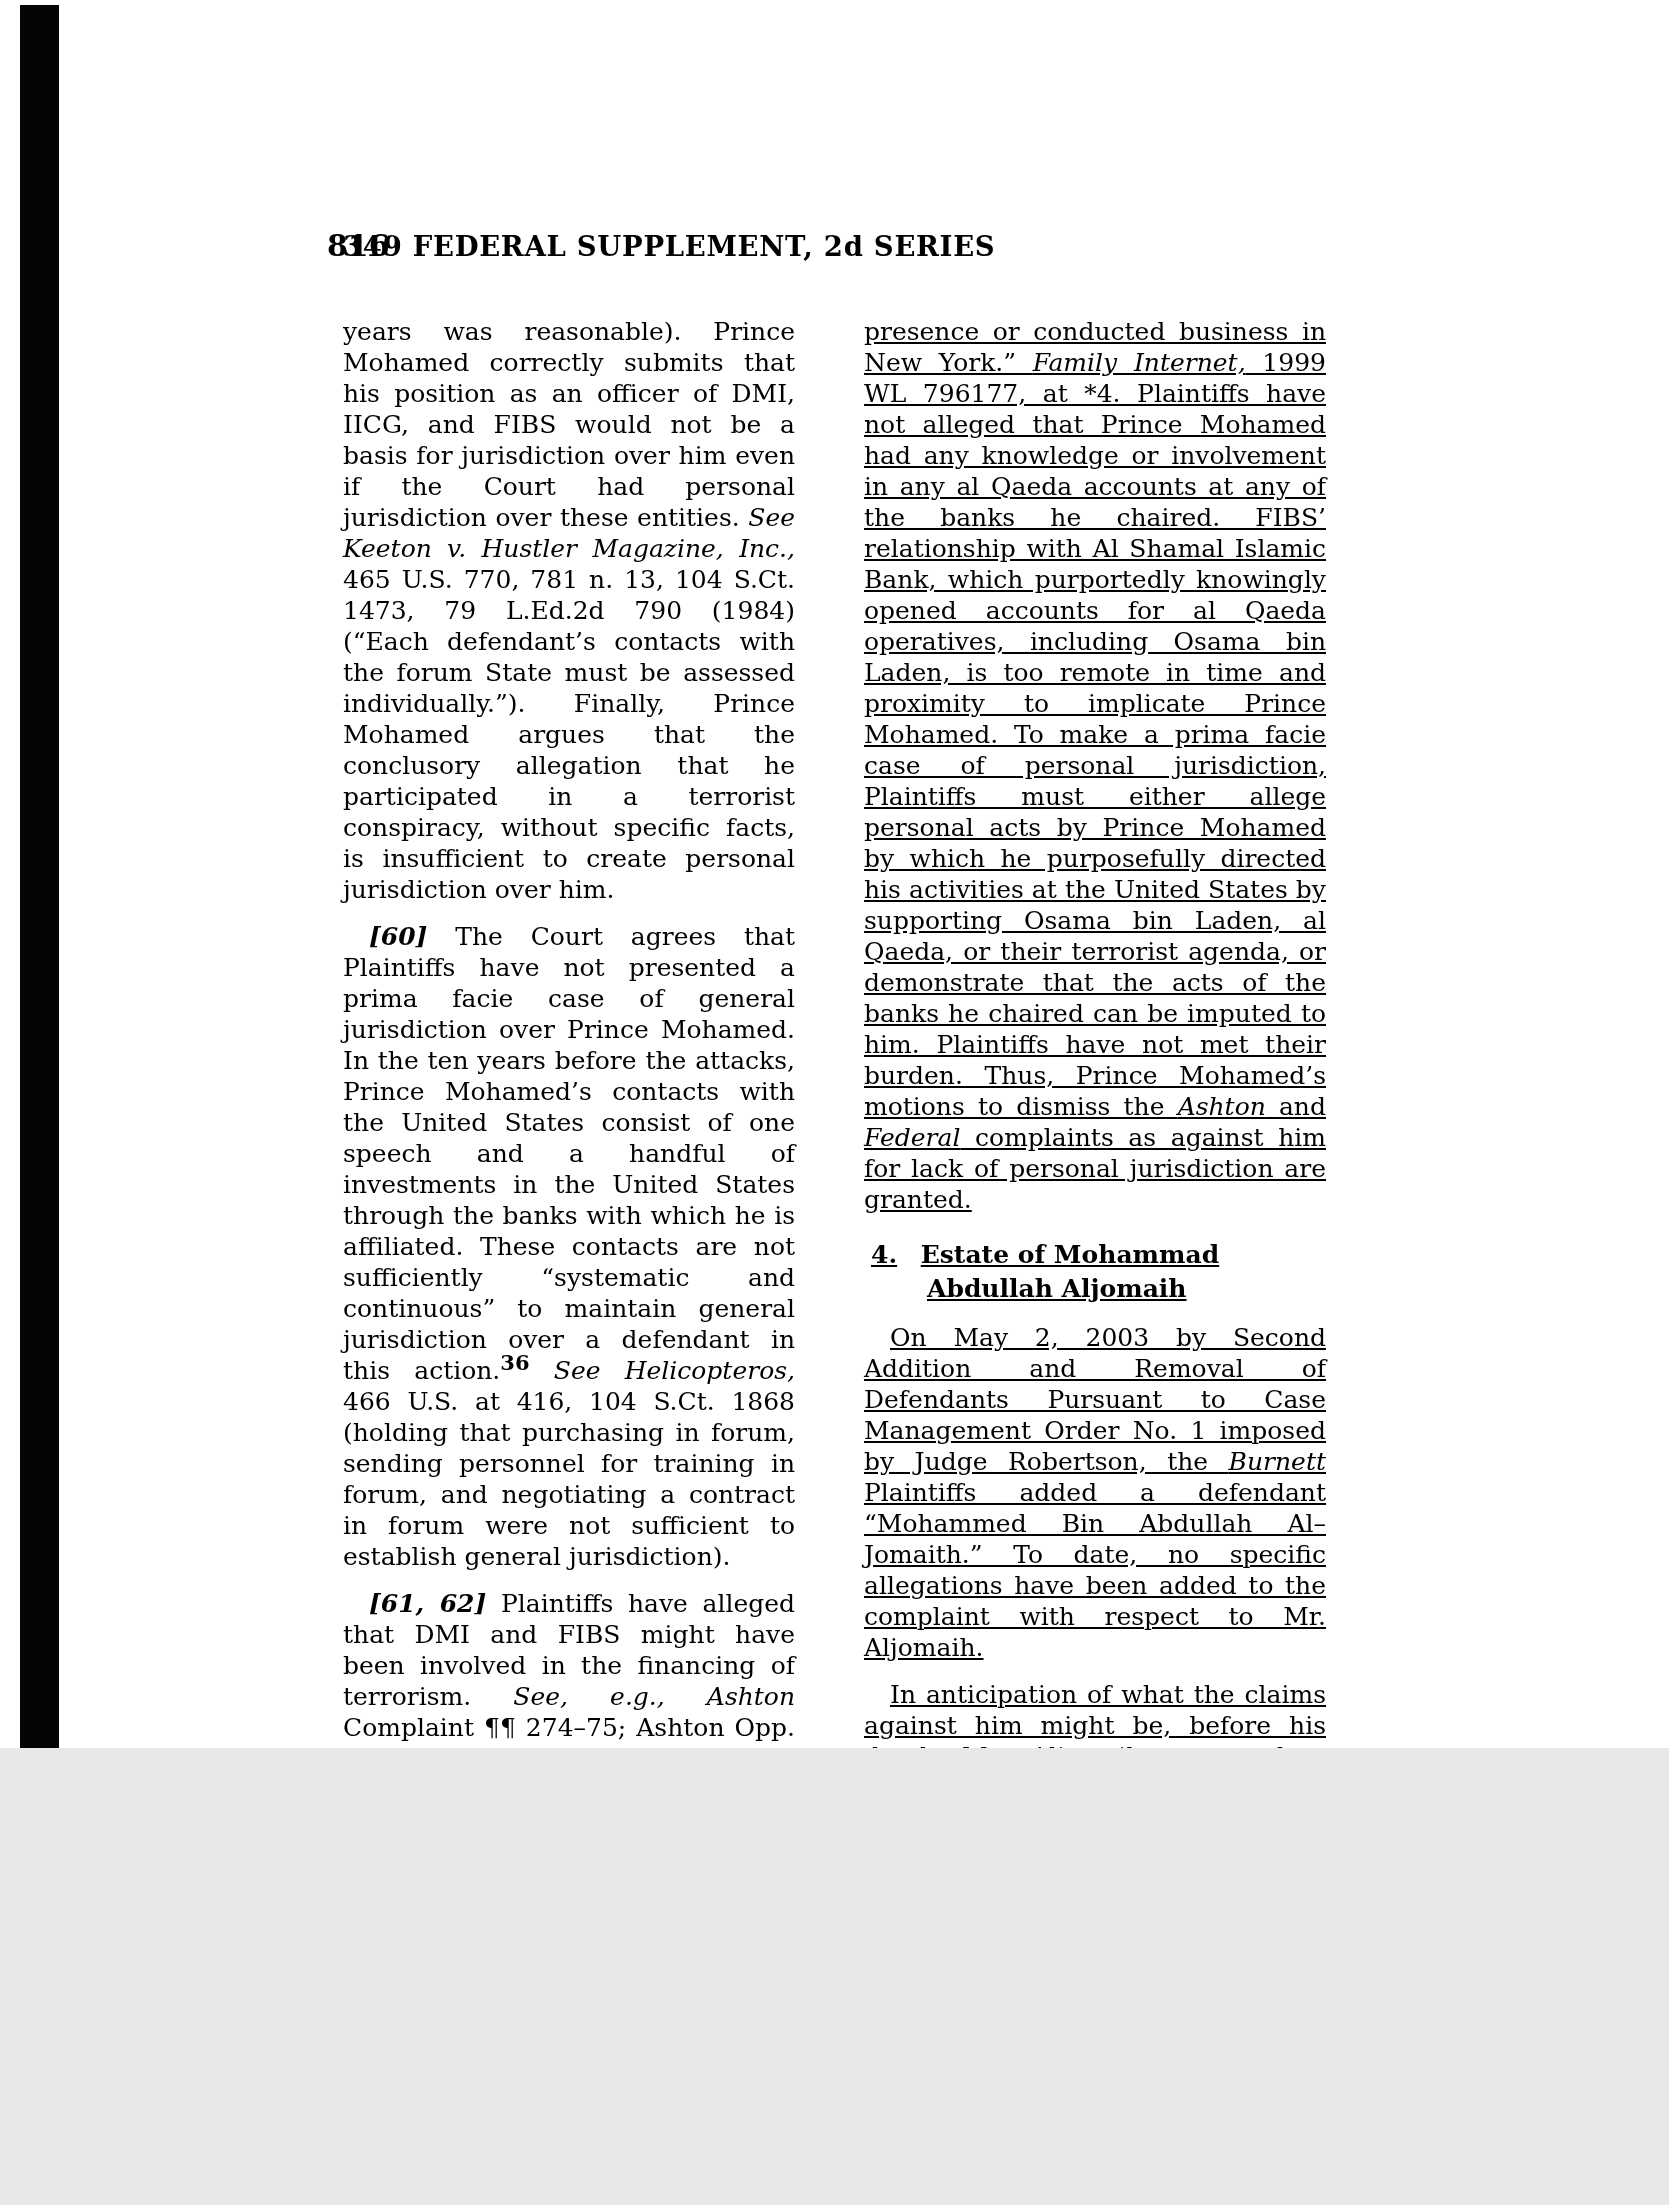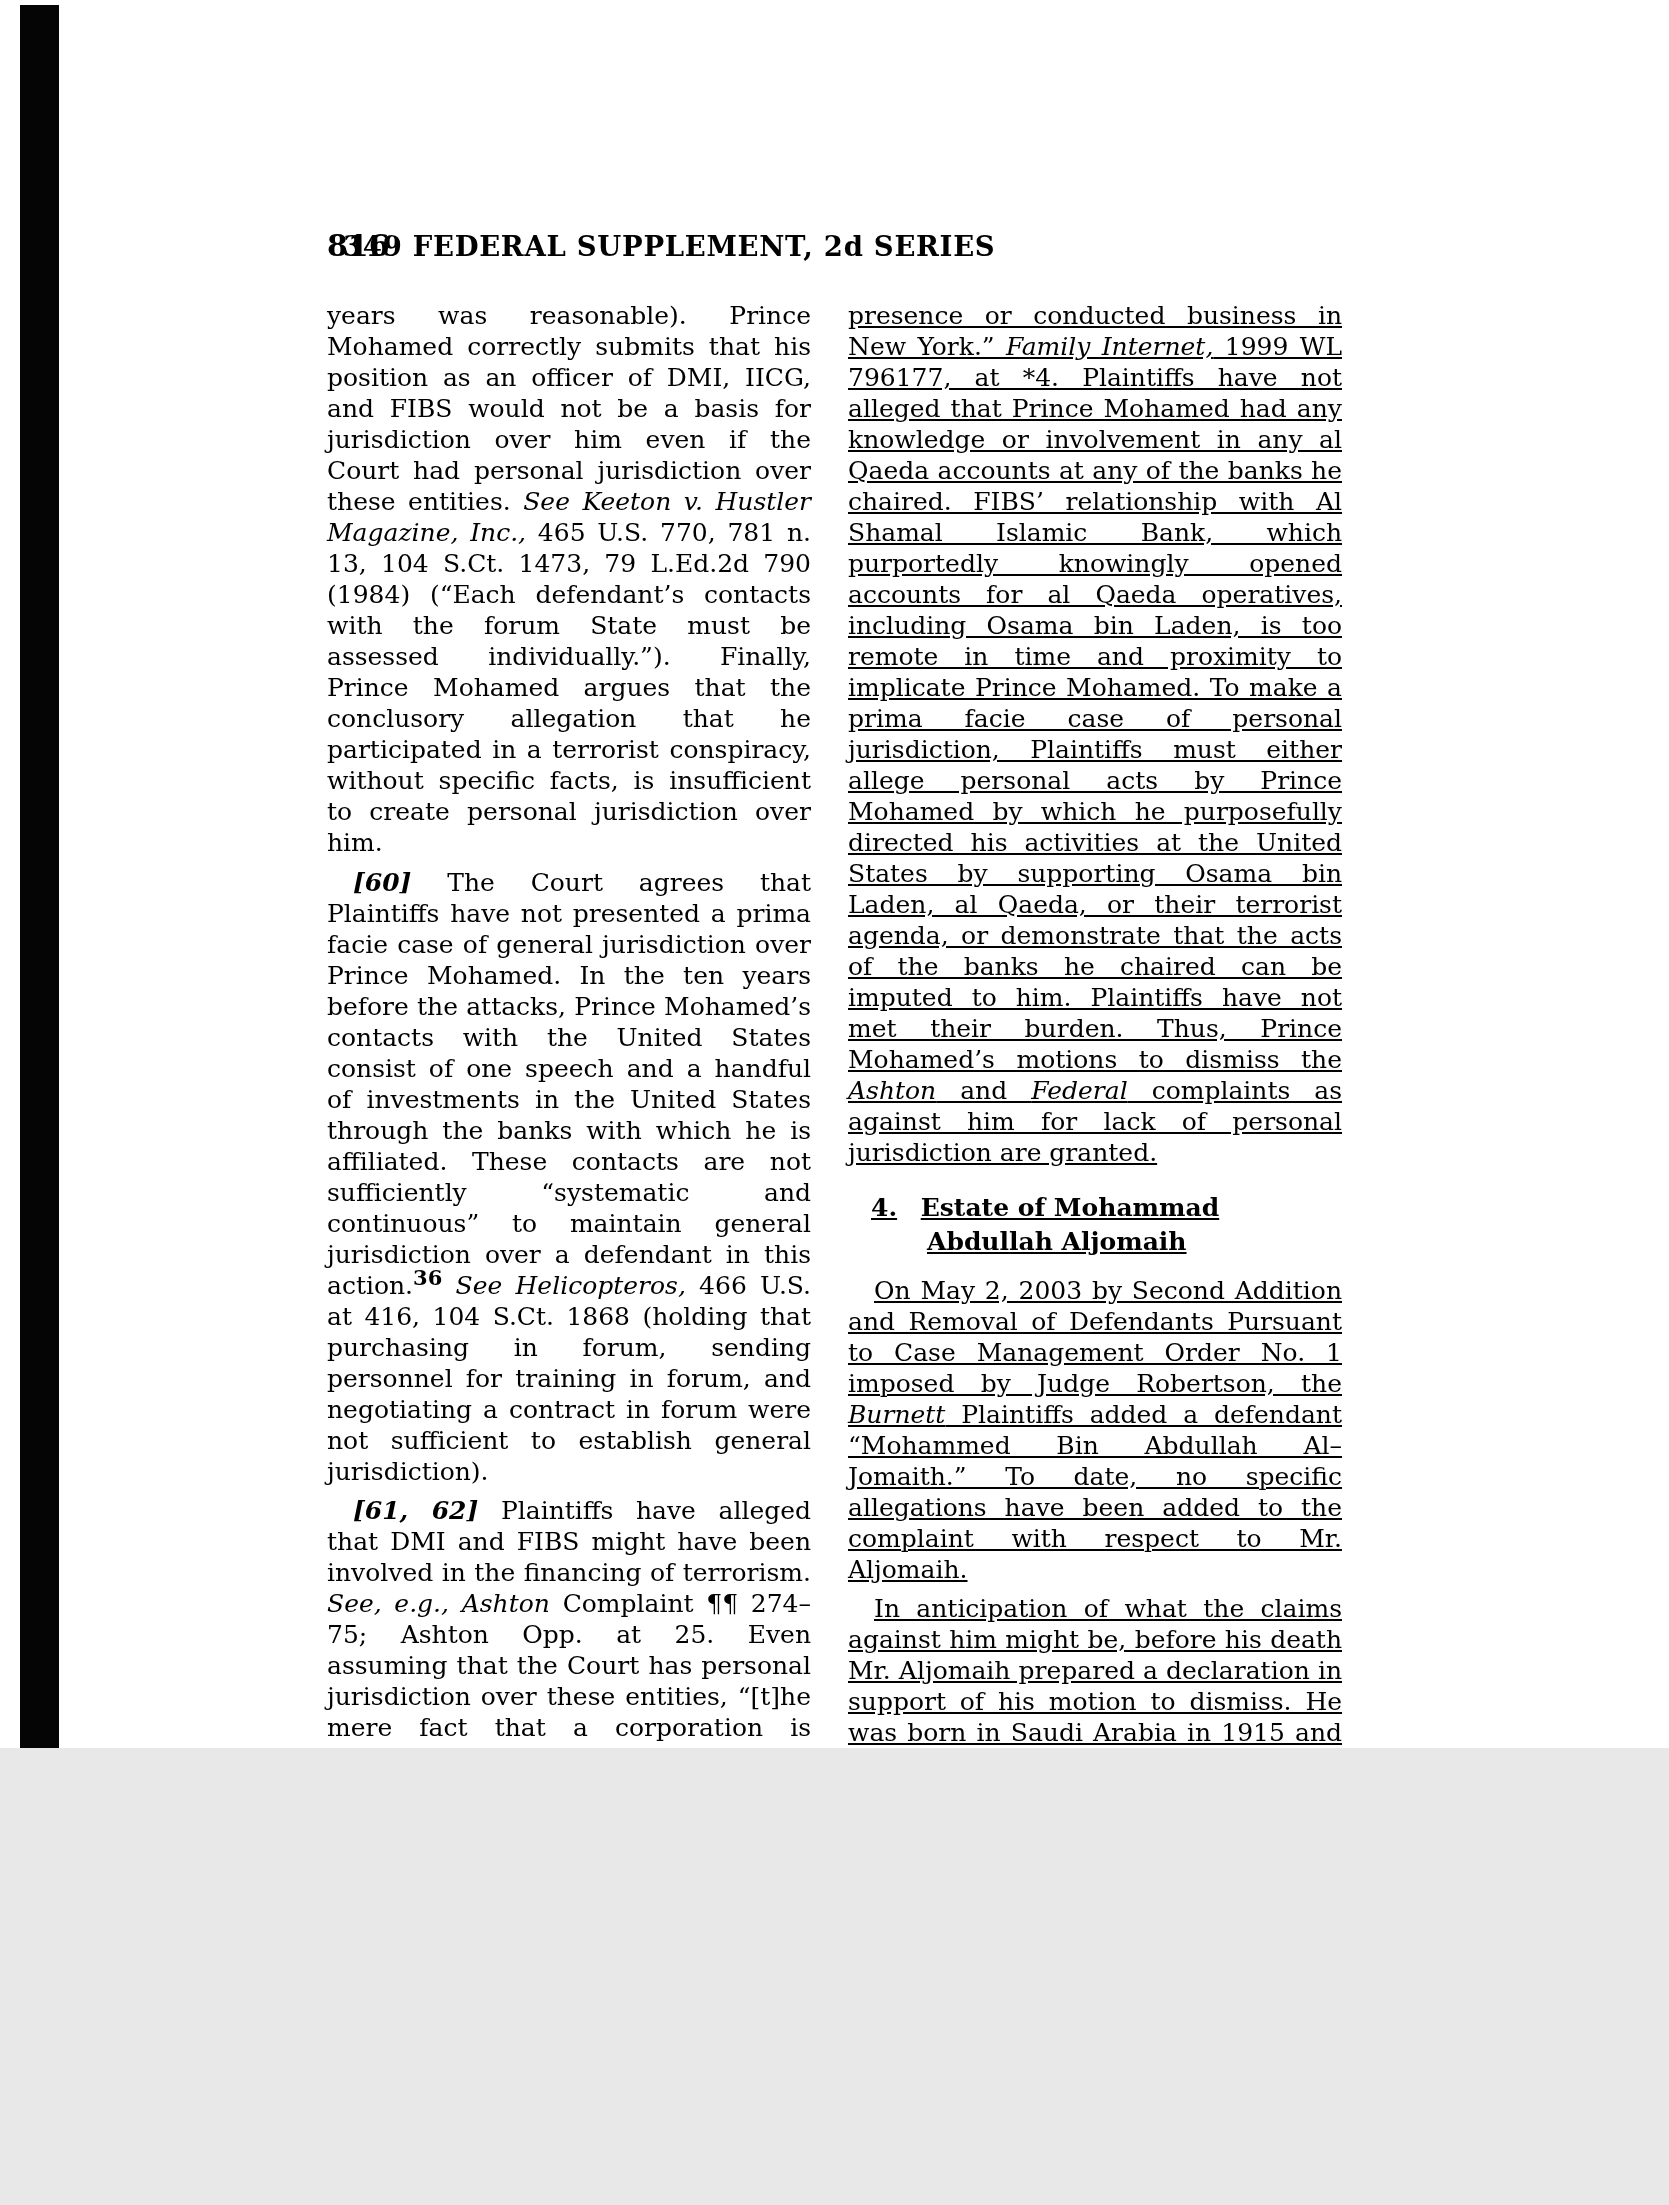--- a/index.html
+++ b/index.html
@@ -31,21 +31,21 @@
     font-size:27.5px; font-weight:bold; letter-spacing:0.7px; line-height:31px;
     white-space:nowrap;
   }
   .col {
     position:absolute; top:300px;
     font-size:25px; line-height:31px;
     text-align:justify;
   }
   .col-left  { left:327px;  width:484px; }
   .col-right { left:848px; width:494px;text-decoration:underline; }
-  .col p { margin:0; padding:0; text-align:justify; }
+  .col p { margin:16px; padding:0; text-align:justify; }
   .col p.para-indent { text-indent:26px; margin-top:8.5px; }
   .marker { font-weight:bold;font-style:italic; }
   .it { font-style:italic; }
   sup.fnref { font-size:21px; vertical-align:super; line-height:0; font-weight:bold; }
   .sec-heading {
     margin-top:23px; margin-bottom:15.7px;
     font-weight:bold; text-align:left;
     padding-left:79px; text-indent:-56px;
     line-height:34px;
   }

